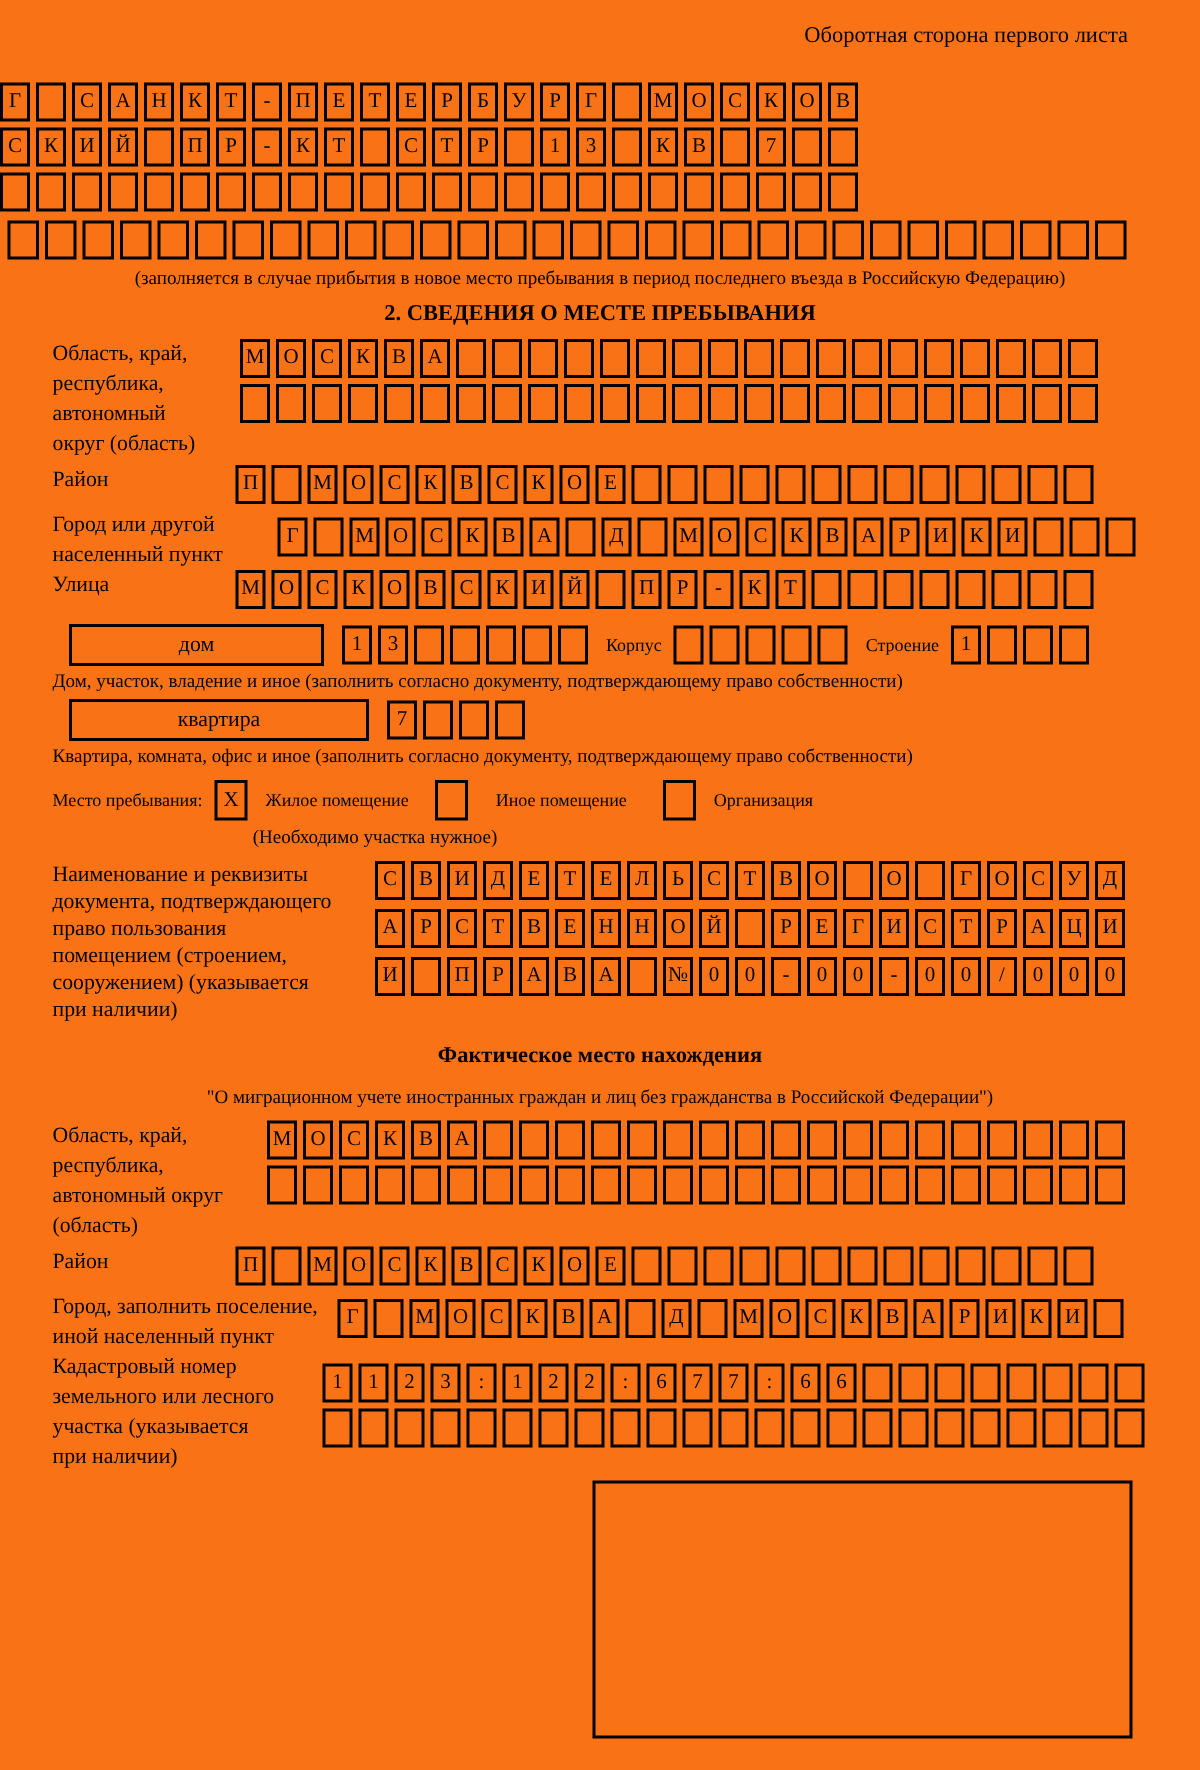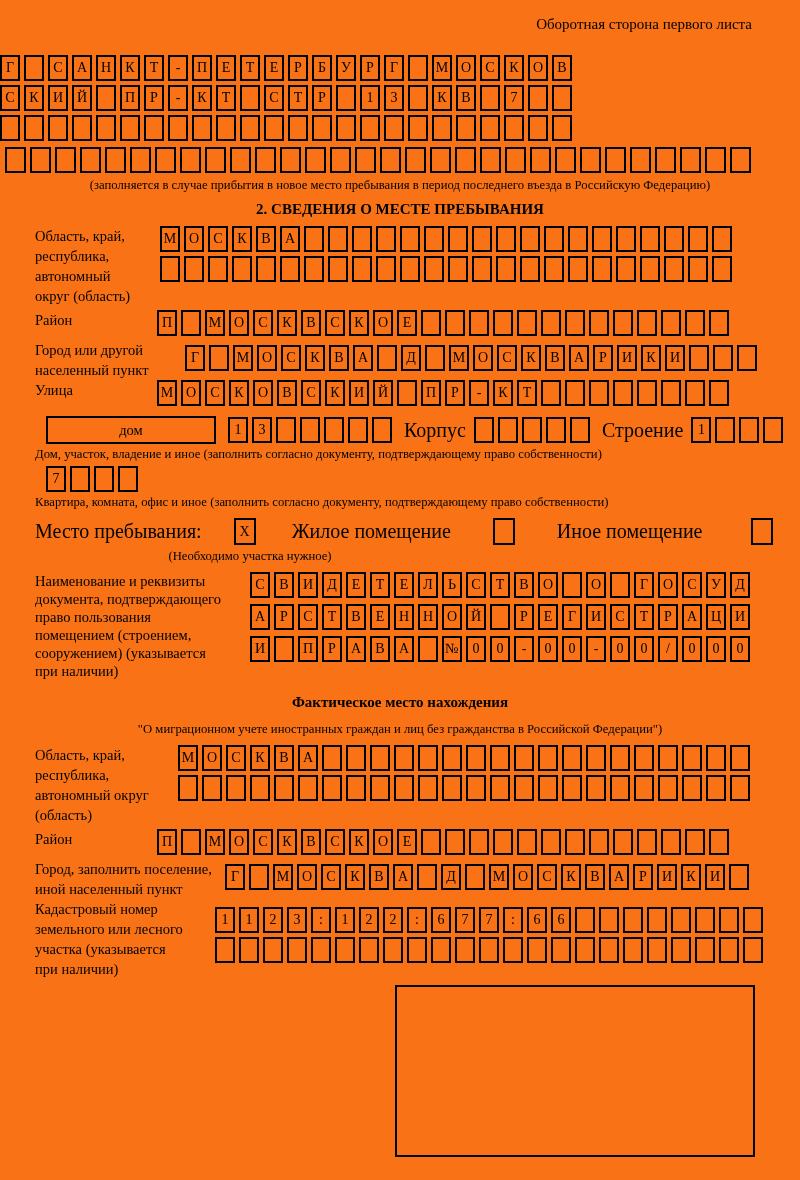--- a/index.html
+++ b/index.html
@@ -70,24 +70,24 @@
   .widebox{
     border:2px solid #000;
     box-sizing:border-box;
     height:28px;
     display:flex;align-items:center;justify-content:center;
     font-size:14.5px;
     flex:0 0 auto;
   }
   .w170{width:170px;margin-right:12px;}
   .w200{width:200px;margin-right:12px;}
-  .inline-label{font-size:20px;flex:0 0 auto;}
+  .inline-label{font-size:12px;flex:0 0 auto;}
   .ml8{margin-left:8px;margin-right:8px;}
   
-  .stayrow{display:flex;align-items:center;padding-left:35px;margin-top:8px;gap:24px;}
+  .stayrow{display:flex;align-items:center;padding-left:35px;margin-top:8px;}
   .checkbox{
     width:22px;height:27px;
     border:2px solid #000;
     box-sizing:border-box;
     display:flex;align-items:center;justify-content:center;
     font-size:14px;
     flex:0 0 auto;
   }
   .staycap{width:500px;text-align:center;margin-top:3px;}
   
@@ -410,20 +410,21 @@
     <div class="boxrow" style="margin-bottom:0;">
         <span class="cell">1</span>
         <span class="cell"></span>
         <span class="cell"></span>
         <span class="cell"></span>
       </div>
   </div>
   <div class="caption leftcap">Дом, участок, владение и иное (заполнить согласно документу, подтверждающему право собственности)</div>
 
   <div class="inlinerow" style="margin-top:2px;">
+    <div class="widebox w200">квартира</div>
     <div class="boxrow" style="margin-bottom:0;">
         <span class="cell">7</span>
         <span class="cell"></span>
         <span class="cell"></span>
         <span class="cell"></span>
       </div>
   </div>
   <div class="caption leftcap">Квартира, комната, офис и иное (заполнить согласно документу, подтверждающему право собственности)</div>
 
   <div class="stayrow">

